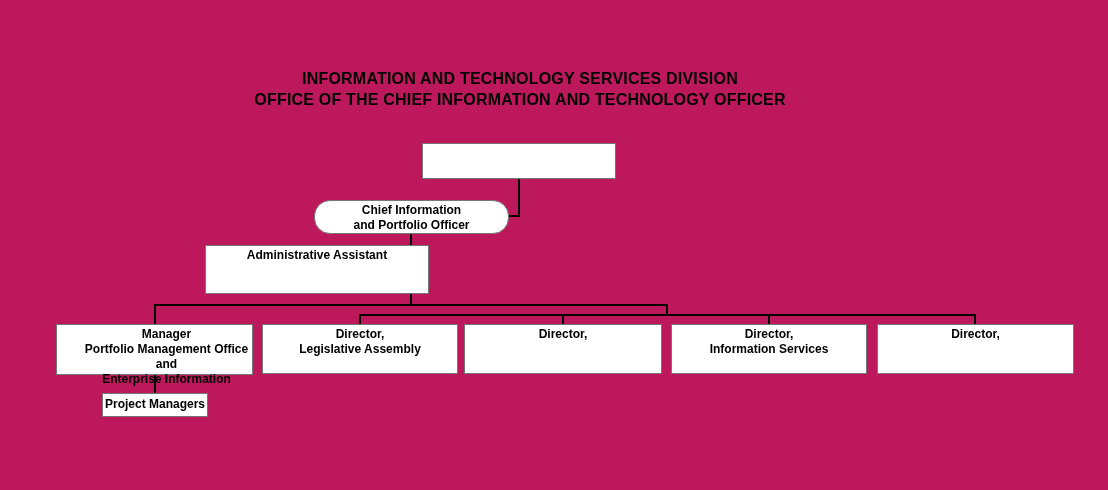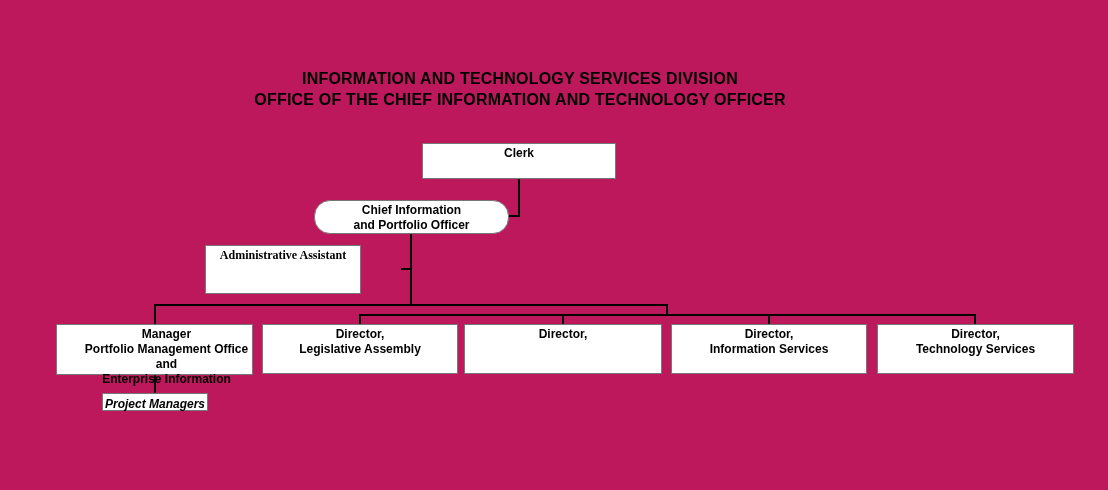--- a/index.html
+++ b/index.html
@@ -39,27 +39,27 @@
     line-height: 15px;
     padding-top: 2px;
   }
   .conn {
     position: absolute;
     background: #000000;
   }
   
   .n-clerk    { left: 422px; top: 143px; width: 194px; height: 36px; }
   .n-cio      { left: 314px; top: 200px; width: 195px; height: 34px; border-radius: 16px; }
-  .n-admin    { left: 205px; top: 245px; width: 156px; height: 49px; font-family: Liberation Serif, serif; }
+  .n-admin    { left: 205px; top: 245px; width: 224px; height: 49px; }
   .n-manager  { left:  56px; top: 324px; width: 197px; height: 51px; padding-left: 24px; }
   .n-library  { left: 262px; top: 324px; width: 196px; height: 50px; }
   .n-research { left: 464px; top: 324px; width: 198px; height: 50px; }
   .n-info     { left: 671px; top: 324px; width: 196px; height: 50px; }
   .n-tech     { left: 877px; top: 324px; width: 197px; height: 50px; }
-  .n-pm       { left: 102px; top: 393px; width: 106px; height: 18px; padding-top: 3px; font-style: italic; }
+  .n-pm       { left: 102px; top: 393px; width: 106px; height: 24px; padding-top: 3px; }
   
   .c-clerk-drop    { left: 518px; top: 179px; width: 2px;   height: 38px; }
   .c-clerk-elbow   { left: 509px; top: 215px; width: 11px;  height: 2px;  }
   .c-cio-drop      { left: 410px; top: 234px; width: 2px;   height: 72px; }
   .c-admin-link    { left: 401px; top: 268px; width: 11px;  height: 2px;  }
   .c-main-bus      { left: 154px; top: 304px; width: 514px; height: 2px;  }
   .c-manager-drop  { left: 154px; top: 304px; width: 2px;   height: 20px; }
   .c-step-down     { left: 666px; top: 304px; width: 2px;   height: 12px; }
   .c-director-bus  { left: 359px; top: 314px; width: 617px; height: 2px;  }
   .c-library-drop  { left: 359px; top: 314px; width: 2px;   height: 10px; }
@@ -86,21 +86,20 @@
   <div class="conn c-manager-drop"></div>
   <div class="conn c-step-down"></div>
   <div class="conn c-director-bus"></div>
   <div class="conn c-library-drop"></div>
   <div class="conn c-research-drop"></div>
   <div class="conn c-info-drop"></div>
   <div class="conn c-tech-drop"></div>
   <div class="conn c-pm-drop"></div>
 
   <div class="node n-clerk">
-    <div>Clerk</div>
   </div>
 
   <div class="node n-cio">
     <div>Chief Information</div>
     <div>and Portfolio Officer</div>
   </div>
 
   <div class="node n-admin">
     <div>Administrative Assistant</div>
   </div>
@@ -120,20 +119,19 @@
     <div>Director,</div>
   </div>
 
   <div class="node n-info">
     <div>Director,</div>
     <div>Information Services</div>
   </div>
 
   <div class="node n-tech">
     <div>Director,</div>
-    <div>Technology Services</div>
   </div>
 
   <div class="node n-pm">
     <div>Project Managers</div>
   </div>
 
 </div>
 
 </body></html>

